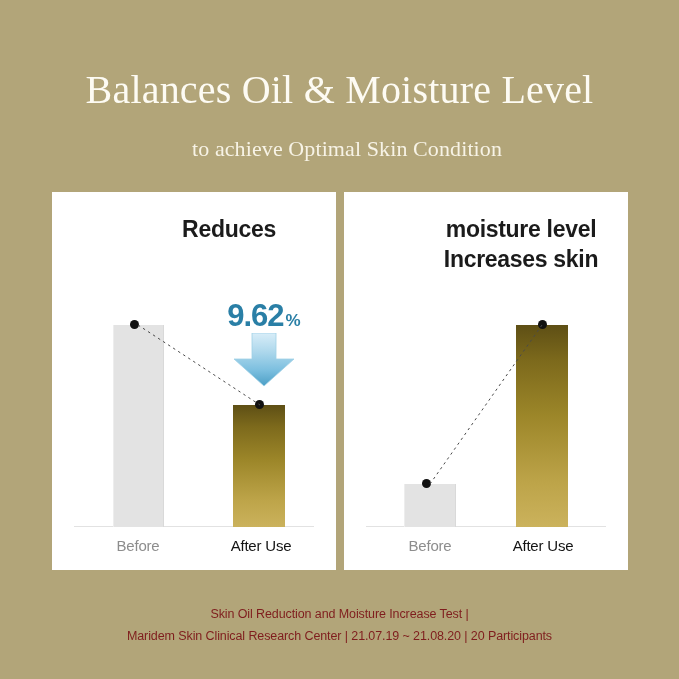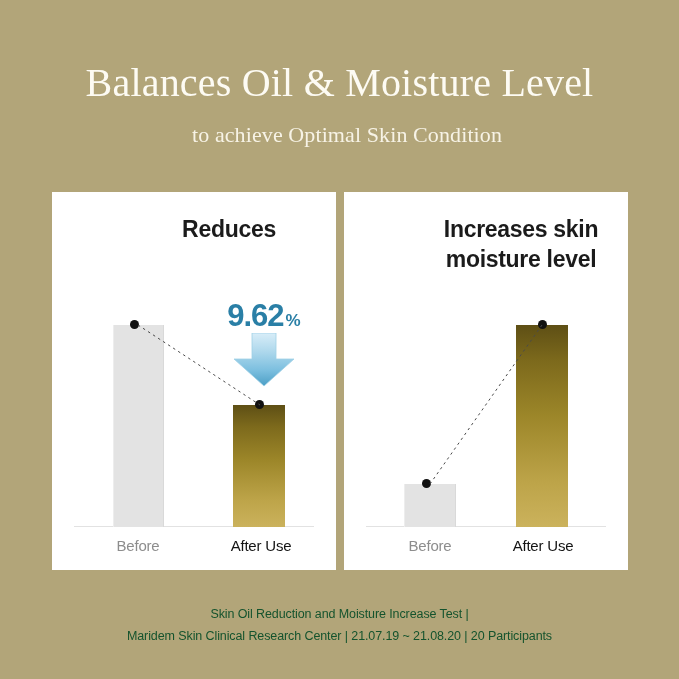--- a/index.html
+++ b/index.html
@@ -17,21 +17,21 @@
 
   
   .header {
     position: absolute;
     left: 0;
     top: 0;
     width: 679px;
     text-align: center;
   }
   .main-title {
-    margin: 4px;
+    margin: 11px;
     padding-top: 56px;
     font-family: "Liberation Serif", serif;
     font-size: 40px;
     font-weight: 400;
     color: #fdfbf3;
     letter-spacing: 0.2px;
     line-height: 1.15;
   }
   .sub-title {
     margin: 0;
@@ -157,21 +157,21 @@
   .connector { position: absolute; left: 0; top: 0; overflow: visible; }
 
   
   .footer {
     position: absolute;
     left: 0;
     top: 604px;
     width: 679px;
     text-align: center;
     font-size: 12.5px;
-    color: #14532d;
+    color: #7f1d1d;
     line-height: 1.75;
     letter-spacing: -0.1px;
   }
 </style>
 </head>
 <body>
 
 <div class="header">
   <h1 class="main-title">Balances Oil &amp; Moisture Level</h1>
   <h2 class="sub-title">to achieve Optimal Skin Condition</h2>
@@ -218,22 +218,22 @@
       </svg>
 
       <div class="axis-label axis-before" style="left:46px; width:80px;">Before</div>
       <div class="axis-label axis-after" style="left:164px; width:90px;">After Use</div>
     </div>
   </div>
 
   <div class="panel">
 
     <div class="panel-title">
+      <div>moisture level</div>
       <div>Increases skin</div>
-      <div>moisture level</div>
     </div>
 
 
     <div class="chart">
       <div class="baseline"></div>
 
       <div class="bar bar-gray" style="left:60px; width:52px; height:43px;"></div>
       <div class="dot" style="left:78px; top:287px;"></div>
 
       <div class="bar bar-gold" style="left:172px; width:52px; height:202px;"></div>

